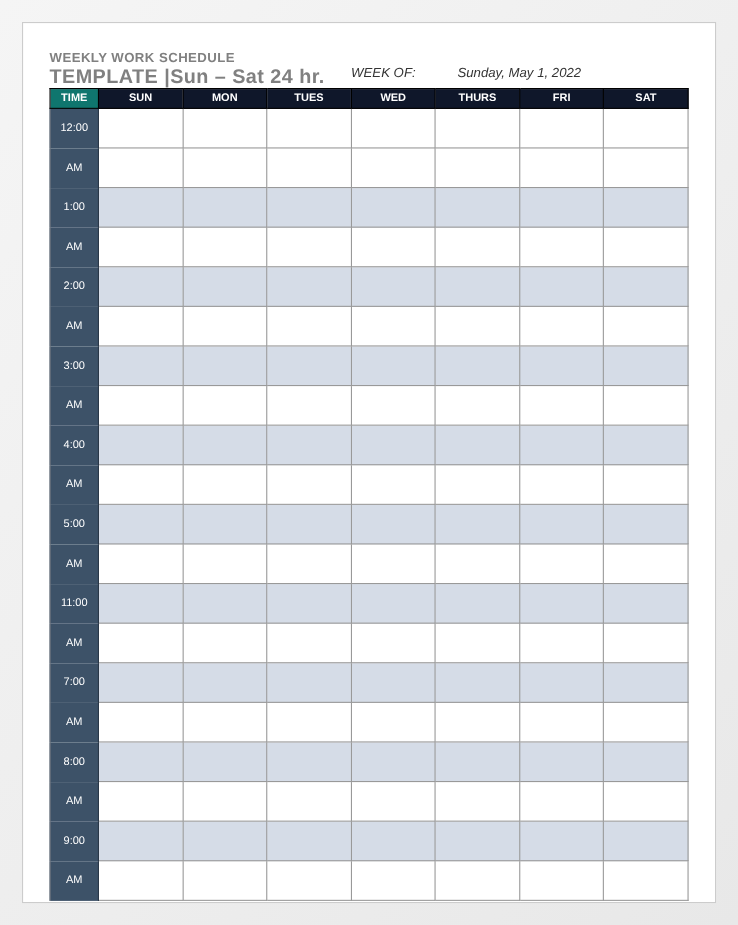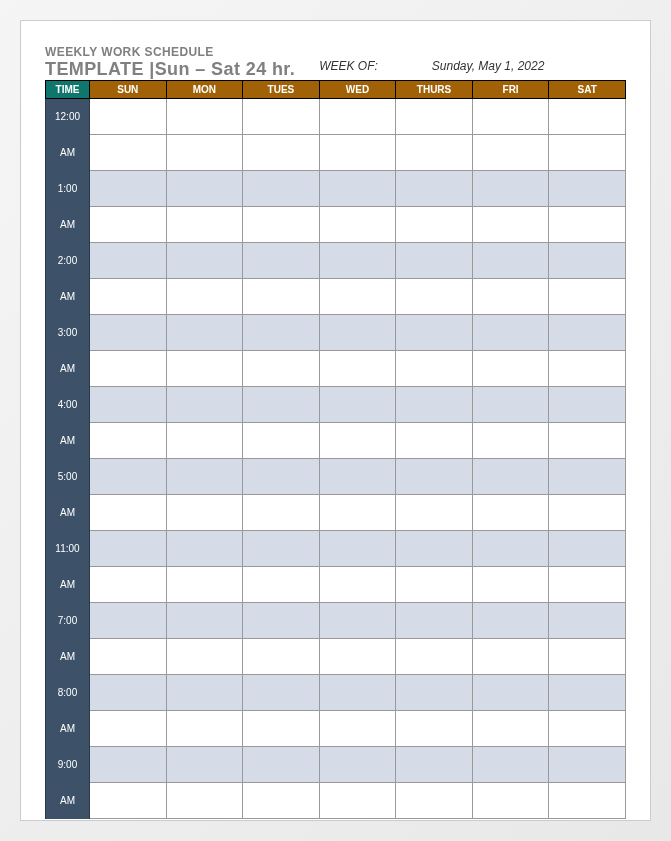--- a/index.html
+++ b/index.html
@@ -37,29 +37,29 @@
     }
     .weekof-label {
       font-size: 12px;
       font-style: italic;
       color: #333;
     }
     .weekof-value {
       font-size: 12px;
       font-style: italic;
       color: #333;
-      margin-left: 30px;
+      margin-left: 14px;
     }
     table {
       border-collapse: collapse;
       width: 100%;
       table-layout: fixed;
     }
     thead th {
-      background: #a16207;
+      background: #0f172a;
       color: #ffffff;
       font-size: 10px;
       font-weight: 700;
       padding: 3px 2px;
       border: 1px solid #000;
       text-align: center;
     }
     thead th.time-col {
       background: #0f766e;
       width: 44px;

